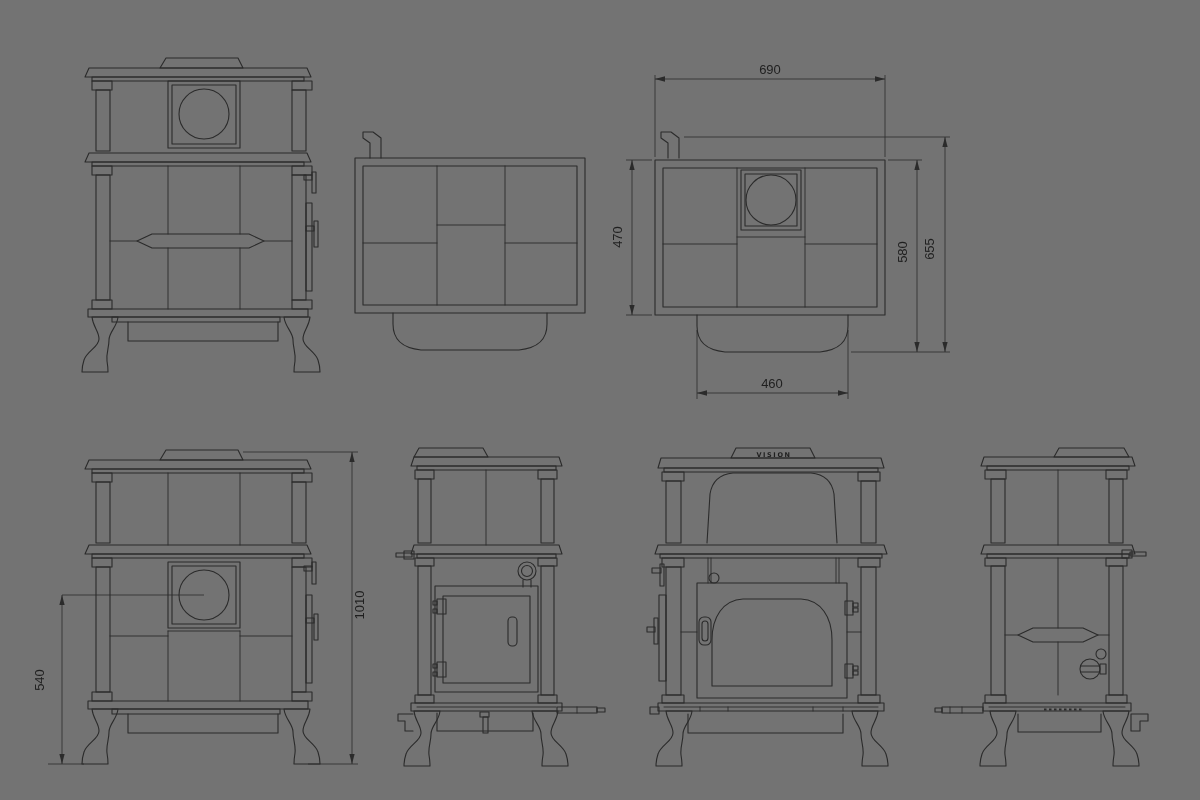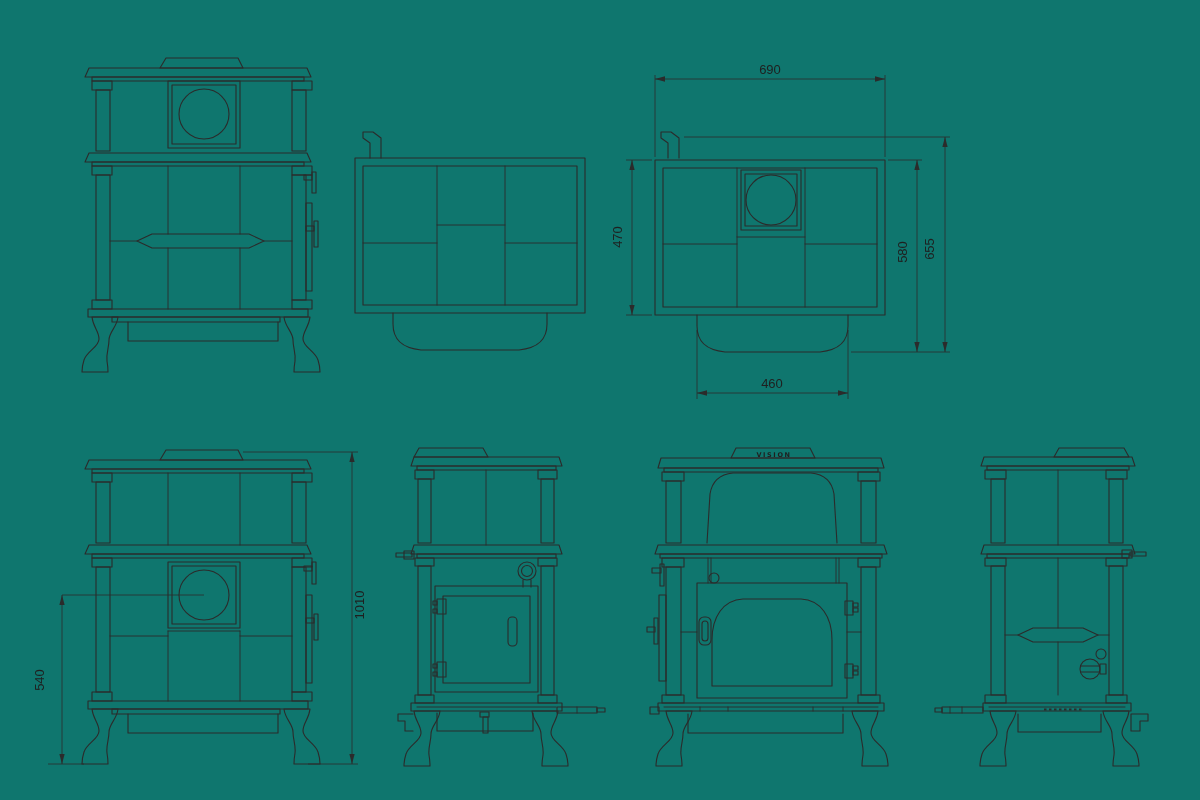--- a/index.html
+++ b/index.html
@@ -1,16 +1,16 @@
 <!DOCTYPE html>
 <html><head>
 <meta charset="utf-8">
 <style>
   html,body{margin:0;padding:0;background:#ffffff;}
-  .stage{position:relative;width:1200px;height:800px;background:#0f766e;overflow:hidden;}
+  .stage{position:relative;width:1200px;height:800px;background:#737373;overflow:hidden;}
   svg{position:absolute;left:0;top:0;}
   .s{fill:none;stroke:#2b2b2b;stroke-width:1.1;stroke-linejoin:round;stroke-linecap:round;}
   .t{fill:none;stroke:#2b2b2b;stroke-width:0.9;stroke-linejoin:round;stroke-linecap:round;}
   .d{fill:none;stroke:#2b2b2b;stroke-width:0.8;stroke-linecap:butt;}
   .dash{fill:none;stroke:#2b2b2b;stroke-width:2;stroke-dasharray:2.5 2.5;}
   .dl{font-family:"Liberation Sans",sans-serif;font-size:13px;fill:#1f1f1f;}
   .brand{font-family:"DejaVu Sans",sans-serif;font-size:6.5px;font-weight:bold;letter-spacing:1.6px;fill:#1f1f1f;}
 </style>
 </head>
 <body>

